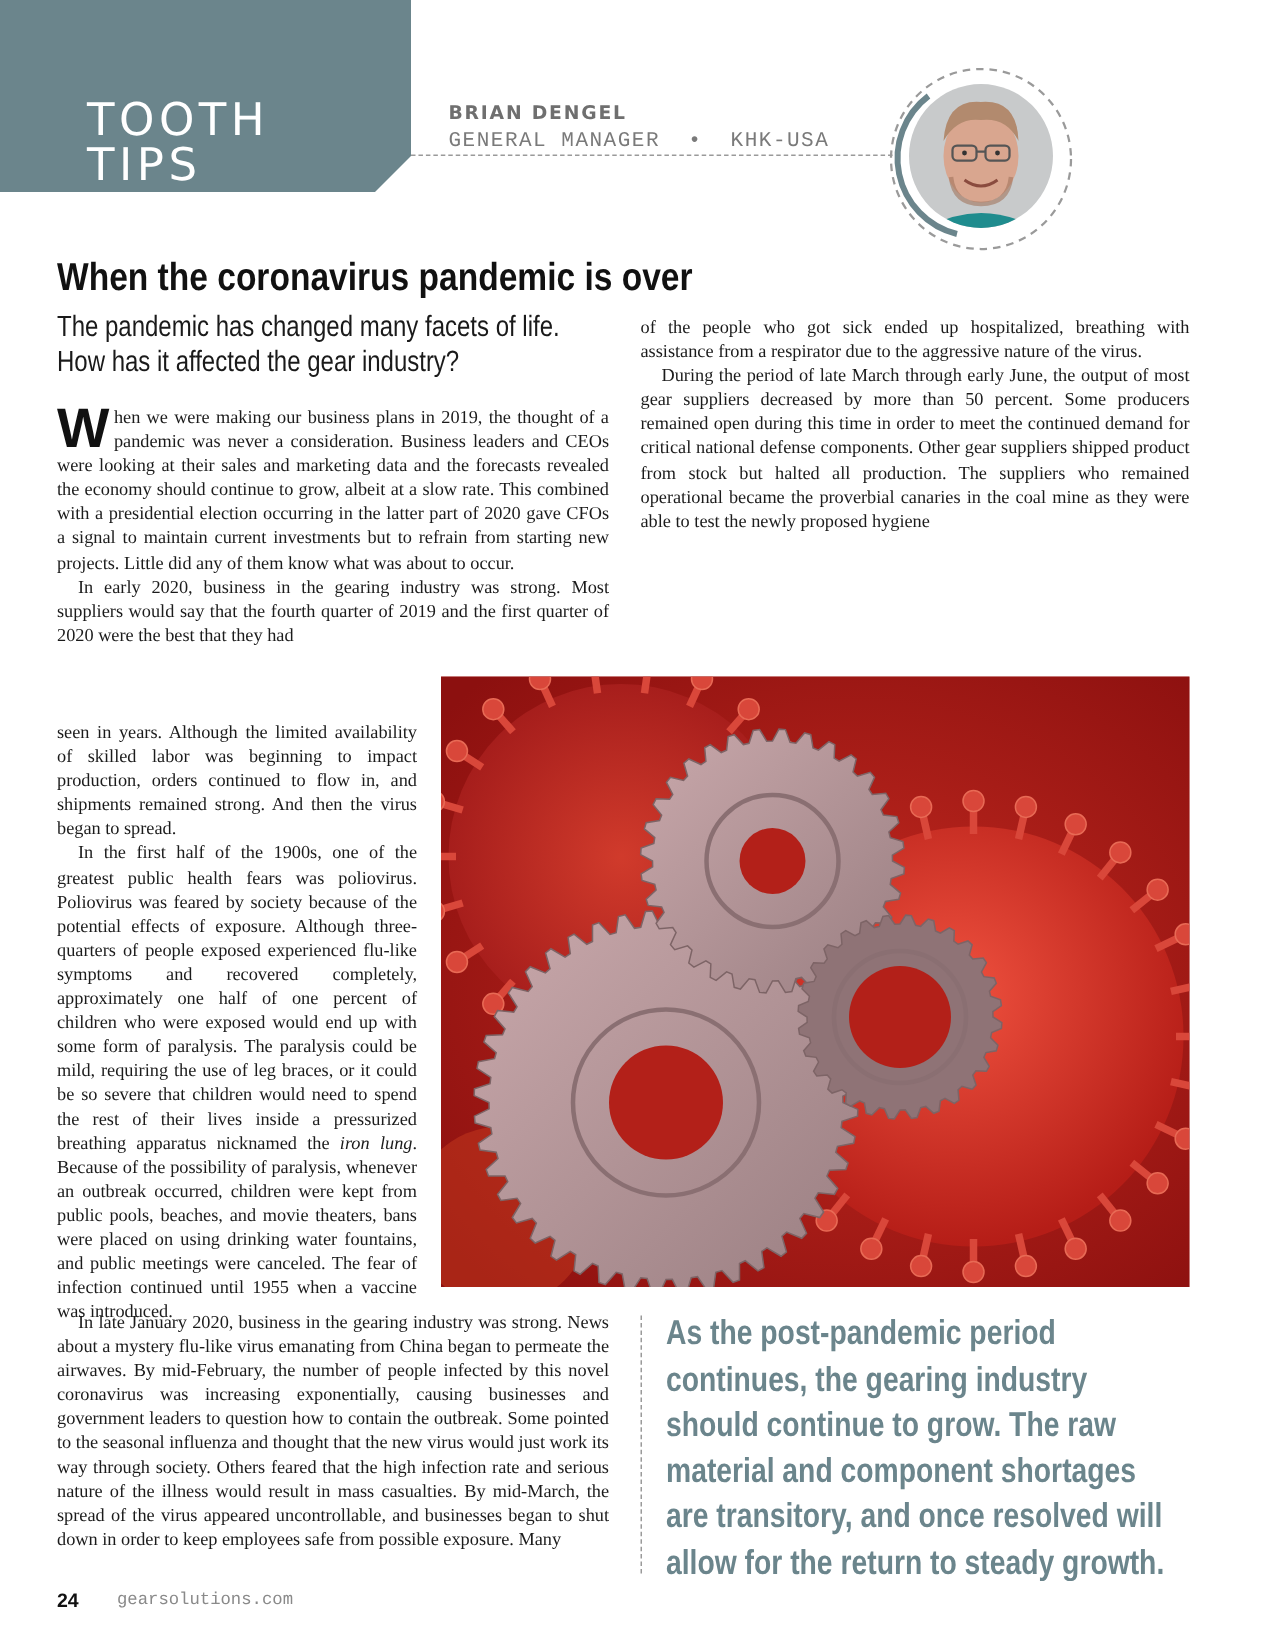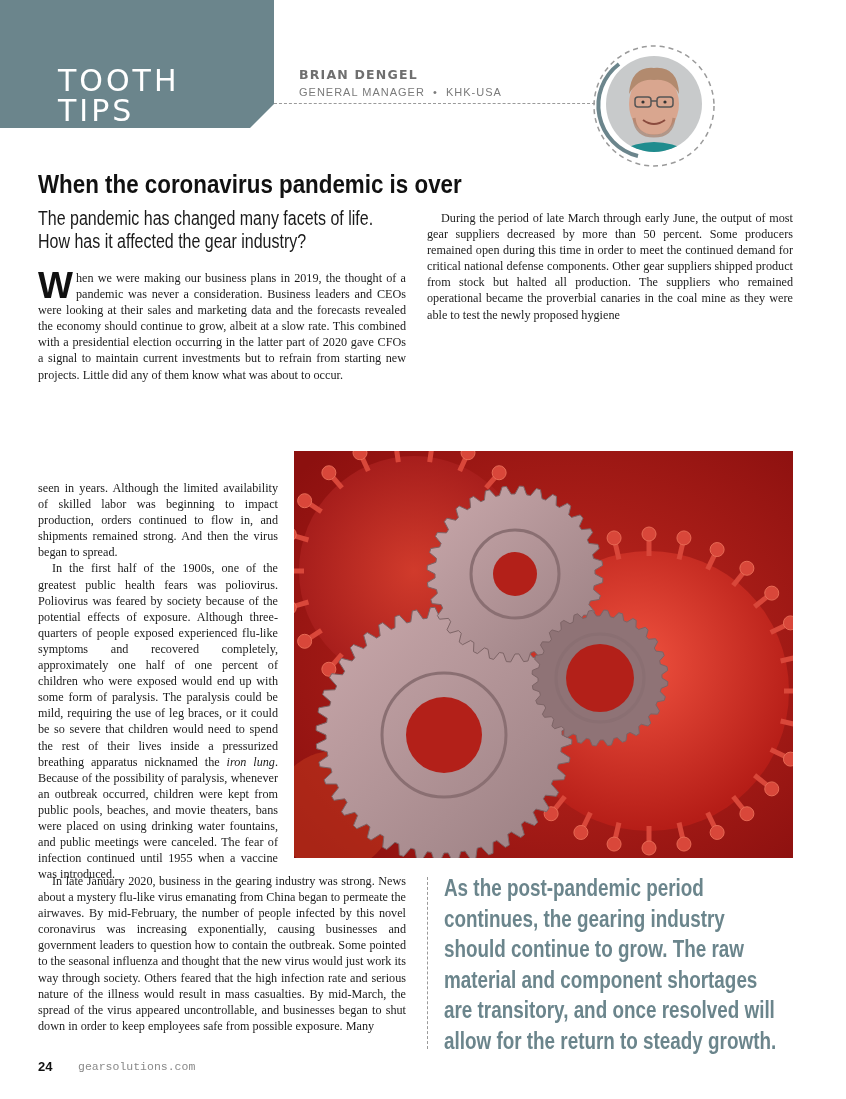--- a/index.html
+++ b/index.html
@@ -19,22 +19,22 @@
     font-size: 30px; line-height: 30px; letter-spacing: 3px; font-weight: normal;
   }
   .banner-title span { display: block; }
   .author-name {
     position: absolute; left: 299px; top: 67px;
     font-family: "DejaVu Sans", sans-serif; font-weight: bold;
     font-size: 12.5px; letter-spacing: 1.2px; color: #6f6f6f;
   }
   .author-role {
     position: absolute; left: 299px; top: 86px;
-    font-family: Liberation Sans, sans-serif;
-    font-size: 11px; letter-spacing: 1px; color: #7a7a7a;
+    font-family: Liberation Mono, monospace;
+    font-size: 14px; letter-spacing: 1px; color: #7a7a7a;
   }
   .author-rule {
     position: absolute; left: 274px; top: 103px; width: 326px; height: 0;
     border-top: 1.5px dashed #9a9a9a;
   }
   .portrait-wrap { position: absolute; left: 586px; top: 38px; width: 136px; height: 136px; }
   .portrait-wrap svg { width: 136px; height: 136px; }
   .headline {
     position: absolute; left: 38px; top: 169px;
     font-family: "Liberation Sans", sans-serif; font-size: 26px;
@@ -123,32 +123,34 @@
       <path d="M48 80 Q50 98 68 98 Q86 98 88 80" fill="none" stroke="#a2755e" stroke-width="3" opacity="0.6"></path>
     </g>
   </svg>
 </div>
 
 <h1 class="headline" style="margin:0;font-weight:bold;">When the coronavirus pandemic is over</h1>
 <div class="deck">The pandemic has changed many facets of life. How has it affected the gear industry?</div>
 
 <div class="col-text col-left-top">
   <p class="first"><span class="dropcap">W</span><span>hen we were making our business plans in 2019, the thought of a pandemic was never a consideration. Business leaders and CEOs were looking at their sales and marketing data and the forecasts revealed the economy should continue to grow, albeit at a slow rate. This combined with a presidential election occurring in the latter part of 2020 gave CFOs a signal to maintain current investments but to refrain from starting new projects. Little did any of them know what was about to occur.</span></p>
+  <p>In early 2020, business in the gearing industry was strong. Most suppliers would say that the fourth quarter of 2019 and the first quarter of 2020 were the best that they had</p>
 </div>
 
 <div class="col-text col-left-narrow">
   <p class="first">seen in years. Although the limited availability of skilled labor was beginning to impact production, orders continued to flow in, and shipments remained strong. And then the virus began to spread.</p>
   <p><span>In the first half of the 1900s, one of the greatest public health fears was poliovirus. Poliovirus was feared by society because of the potential effects of exposure. Although three-quarters of people exposed experienced flu-like symptoms and recovered completely, approximately one half of one percent of children who were exposed would end up with some form of paralysis. The paralysis could be mild, requiring the use of leg braces, or it could be so severe that children would need to spend the rest of their lives inside a pressurized breathing apparatus nicknamed the </span><em>iron lung</em><span>. Because of the possibility of paralysis, whenever an outbreak occurred, children were kept from public pools, beaches, and movie theaters, bans were placed on using drinking water fountains, and public meetings were canceled. The fear of infection continued until 1955 when a vaccine was introduced.</span></p>
 </div>
 
 <div class="col-text col-left-bottom">
   <p>In late January 2020, business in the gearing industry was strong. News about a mystery flu-like virus emanating from China began to permeate the airwaves. By mid-February, the number of people infected by this novel coronavirus was increasing exponentially, causing businesses and government leaders to question how to contain the outbreak. Some pointed to the seasonal influenza and thought that the new virus would just work its way through society. Others feared that the high infection rate and serious nature of the illness would result in mass casualties. By mid-March, the spread of the virus appeared uncontrollable, and businesses began to shut down in order to keep employees safe from possible exposure. Many</p>
 </div>
 
 <div class="col-text col-right-top">
+  <p class="first">of the people who got sick ended up hospitalized, breathing with assistance from a respirator due to the aggressive nature of the virus.</p>
   <p>During the period of late March through early June, the output of most gear suppliers decreased by more than 50 percent. Some producers remained open during this time in order to meet the continued demand for critical national defense components. Other gear suppliers shipped product from stock but halted all production. The suppliers who remained operational became the proverbial canaries in the coal mine as they were able to test the newly proposed hygiene</p>
 </div>
 
 <div class="art" aria-label="Metal gears in front of red coronavirus particles">
   <svg viewBox="0 0 499 407">
     <defs>
       <radialGradient id="bg" cx="0.55" cy="0.5" r="0.7">
         <stop offset="0" stop-color="#c42a20"></stop>
         <stop offset="1" stop-color="#8c100f"></stop>
       </radialGradient>

